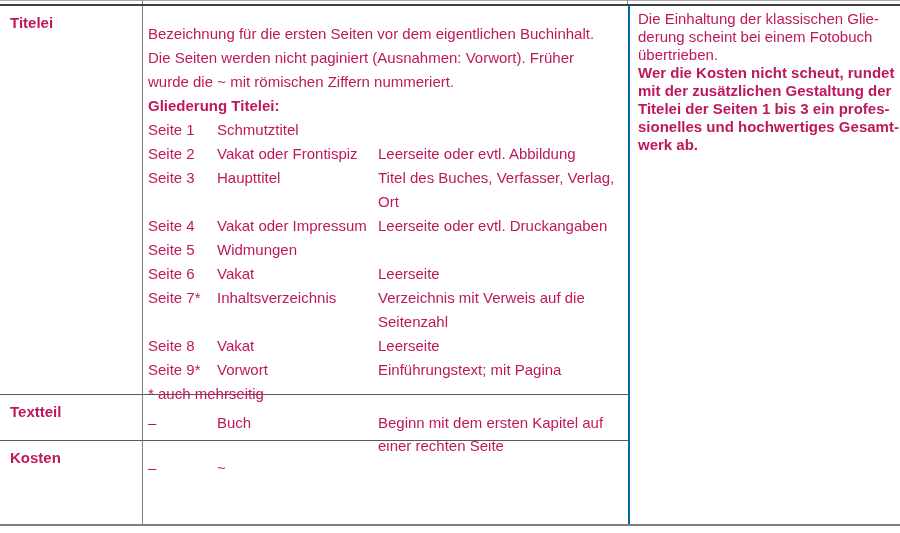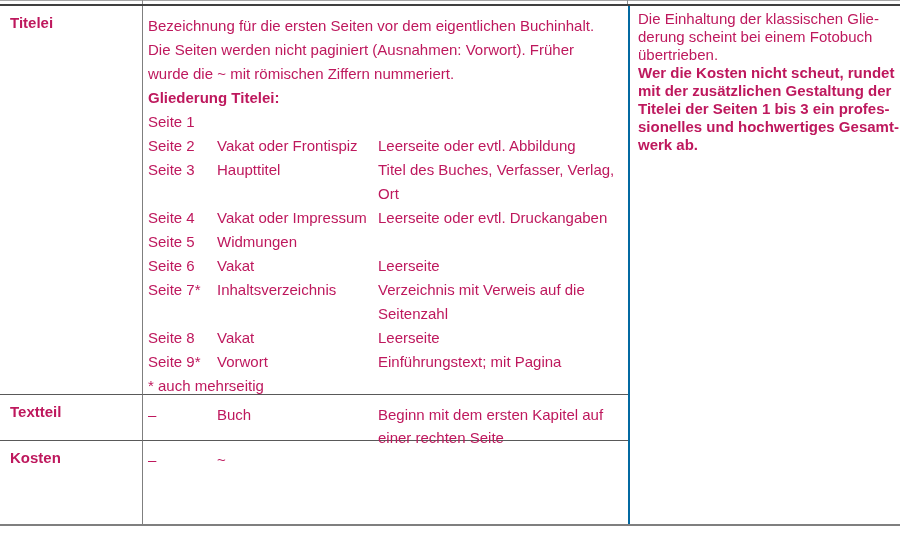--- a/index.html
+++ b/index.html
@@ -32,21 +32,21 @@
     grid-template-columns: 143px 485px 272px;
     grid-template-rows: 389px 46px auto;
   }
   .cell { box-sizing: border-box; overflow: visible; }
   .label-cell {
     font-weight: bold;
     padding: 6px 4px 0 10px;
     border-right: 1px solid #7f7f7f;
     line-height: 22px;
   }
-  .content-cell { padding: 8px 4px 0 5px; }
+  .content-cell { padding: 16px 4px 0 5px; }
   .r1 { grid-row: 1; border-bottom: 1px solid #595959; }
   .r2 { grid-row: 2; border-bottom: 1px solid #595959; }
   .r3 { grid-row: 3; }
   .c1 { grid-column: 1; }
   .c2 { grid-column: 2; }
   .note-cell {
     grid-column: 3; grid-row: 1 / 4;
     border-left: 2px solid #0369a1;
     padding: 4px 4px 0 8px;
     line-height: 18px;
@@ -77,20 +77,21 @@
       <span>Titelei</span>
     </div>
     <div class="cell content-cell r1 c2 row1-body">
       <div class="pre">Bezeichnung für die ersten Seiten vor dem eigentlichen Buchinhalt.
 Die Seiten werden nicht paginiert (Ausnahmen: Vorwort). Früher
 wurde die ~ mit römischen Ziffern nummeriert.</div>
       <div class="subheading">Gliederung Titelei:</div>
       <div class="subtable">
         <div class="srow">
           <div class="pre">Seite 1</div>
+          <div class="pre">Schmutztitel</div>
         </div>
         <div class="srow">
           <div class="pre">Seite 2</div>
           <div class="pre">Vakat oder Frontispiz</div>
           <div class="pre">Leerseite oder evtl. Abbildung</div>
         </div>
         <div class="srow">
           <div class="pre">Seite 3</div>
           <div class="pre">Haupttitel</div>
           <div class="pre">Titel des Buches, Verfasser, Verlag,

